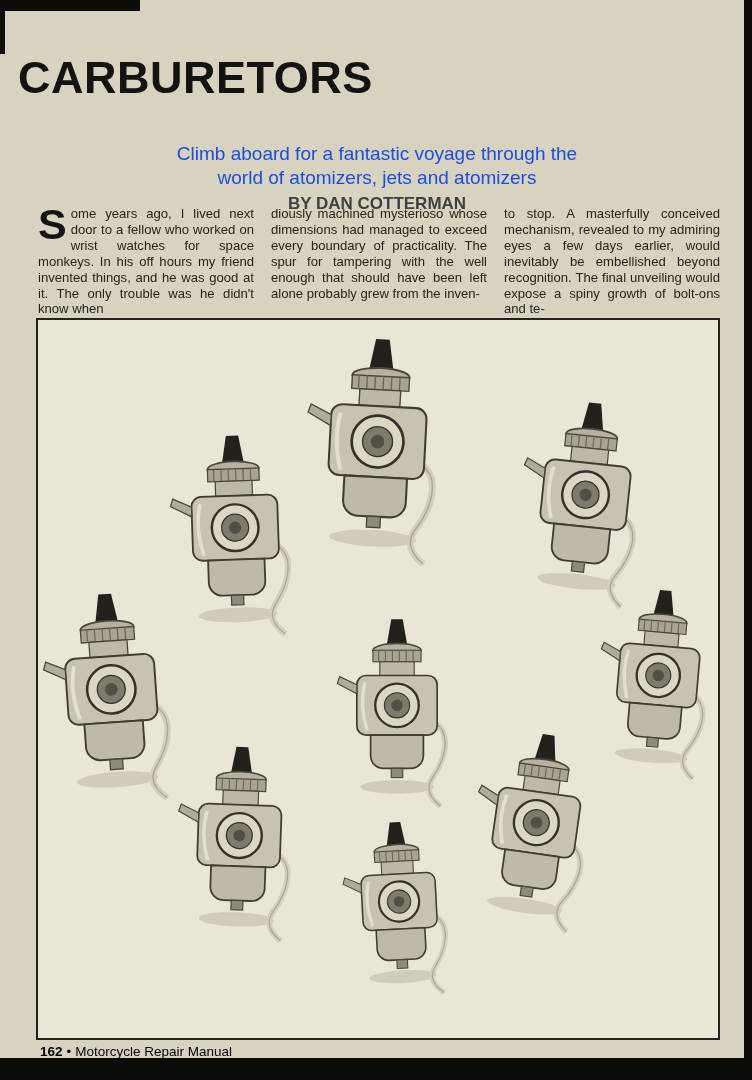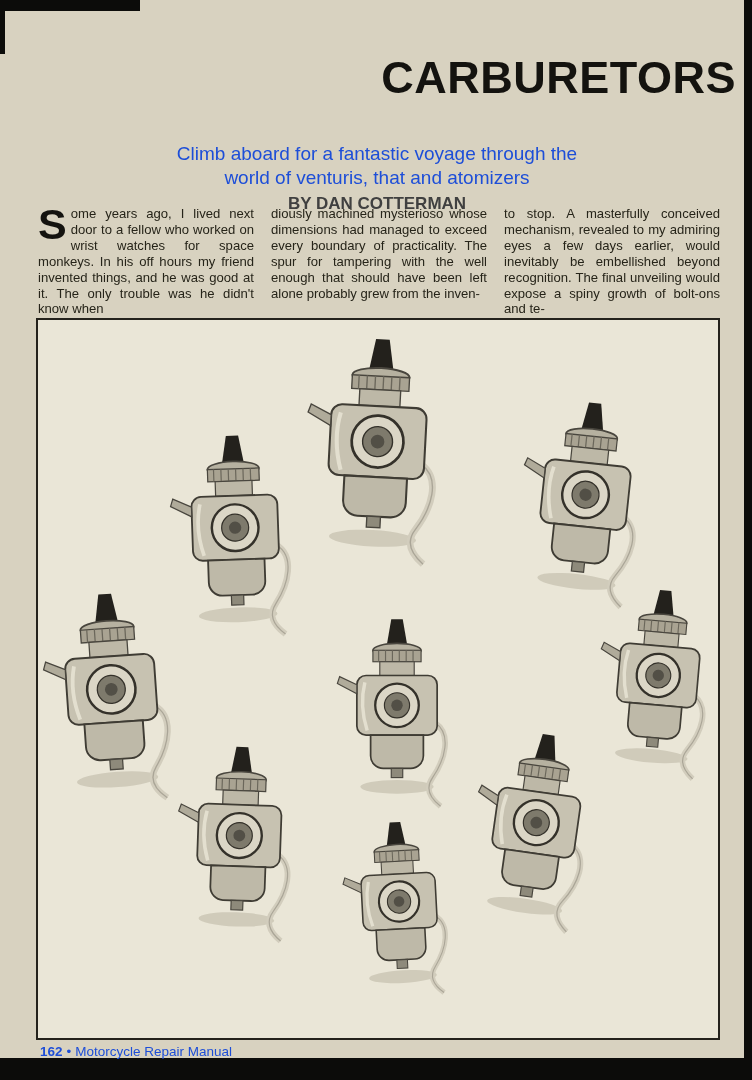--- a/index.html
+++ b/index.html
@@ -15,21 +15,21 @@
   
   .bar { position:absolute; background:#0c0c0a; }
   .bar-top-left  { left:0; top:0; width:140px; height:11px; }
   .bar-left-top  { left:0; top:0; width:5px; height:54px; }
   .bar-right     { right:0; top:0; width:8px; height:100%; }
   .bar-bottom    { left:0; bottom:0; width:100%; height:22px; }
 
   
   .title {
     position:absolute; top:22px; left:18px; right:16px;
-    text-align:right;
+    text-align:left;
     font-weight:bold;
     font-size:45px; line-height:51px;
     letter-spacing:0.5px;
     color:#14130f;
   }
   .subtitle {
     position:absolute; top:123px; left:18px; right:16px;
     text-align:center;
     font-size:19px; line-height:24px;
     color:#1d4ed8;
@@ -67,42 +67,42 @@
     width:684px; height:722px;
     margin:0; box-sizing:border-box;
     background:#eae6d7;
     border:2px solid #24221c;
   }
   .carb { position:absolute; overflow:visible; }
 
   
   .footer {
     position:absolute; left:40px; top:1044px;
-    font-size:13.5px; color:#1d4ed8;
+    font-size:13.5px; color:#000000;
   }
   .footer .pn { font-weight:bold; }
   .footer .sep { padding:0 4px; }
 </style>
 </head>
 <body>
 
 <div class="page">
 
   <div class="bar bar-top-left"></div>
   <div class="bar bar-left-top"></div>
   <div class="bar bar-right"></div>
   <div class="bar bar-bottom"></div>
 
   <h1 class="title">
     <span>CARBURETORS</span><br>
   </h1>
 
   <p class="subtitle">
     <span>Climb aboard for a fantastic voyage through the</span><br>
-    <span>world of venturis, that and atomizers</span>
+    <span>world of atomizers, jets and atomizers</span>
   </p>
 
   <p class="byline">BY DAN COTTERMAN</p>
 
   <div class="columns">
     <p class="col"><span class="dropcap">S</span><span>ome years ago, I lived next door to a fellow who worked on wrist watches for space monkeys. In his off hours my friend invented things, and he was good at it. The only trouble was he didn't know when</span></p>
     <p class="col">diously machined mysterioso whose dimensions had managed to exceed every boundary of practicality. The spur for tampering with the well enough that should have been left alone probably grew from the inven-</p>
     <p class="col">to stop. A masterfully conceived mechanism, revealed to my admiring eyes a few days earlier, would inevitably be embellished beyond recognition. The final unveiling would expose a spiny growth of bolt-ons and te-</p>
   </div>
 

